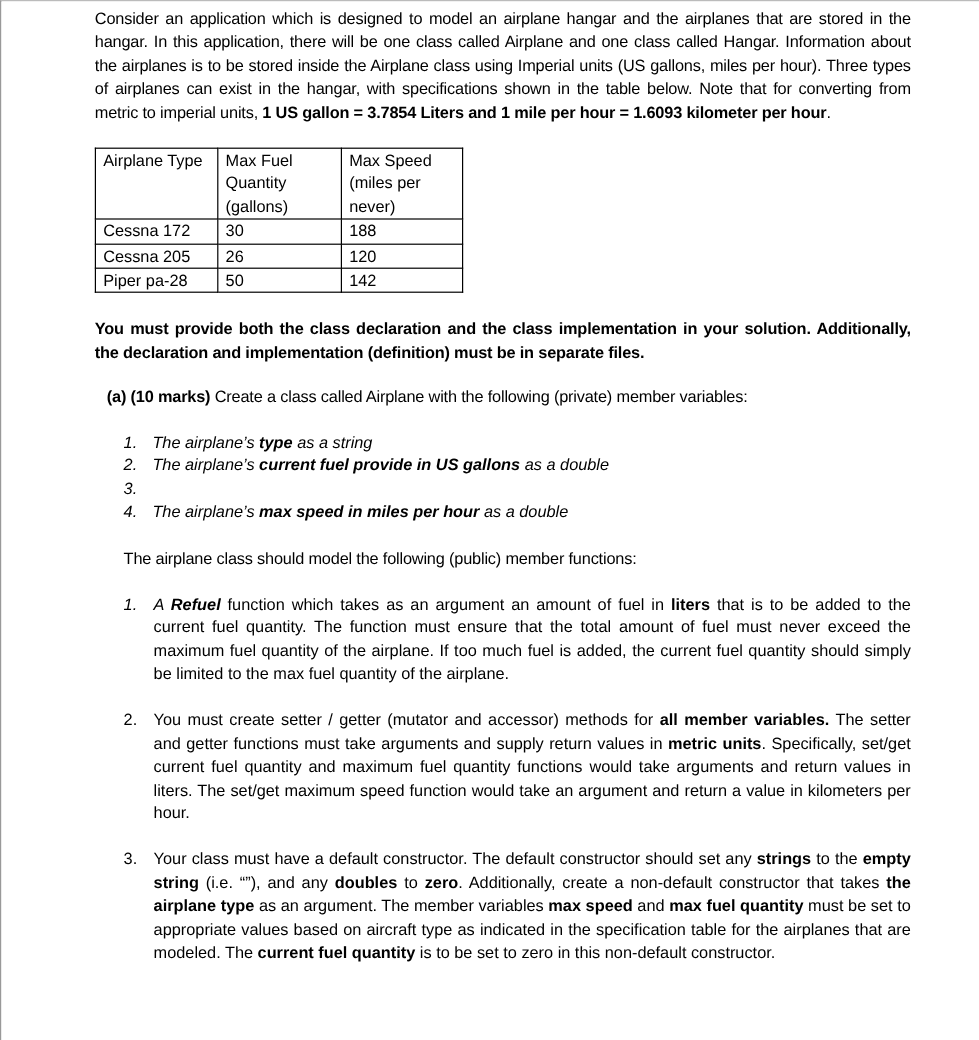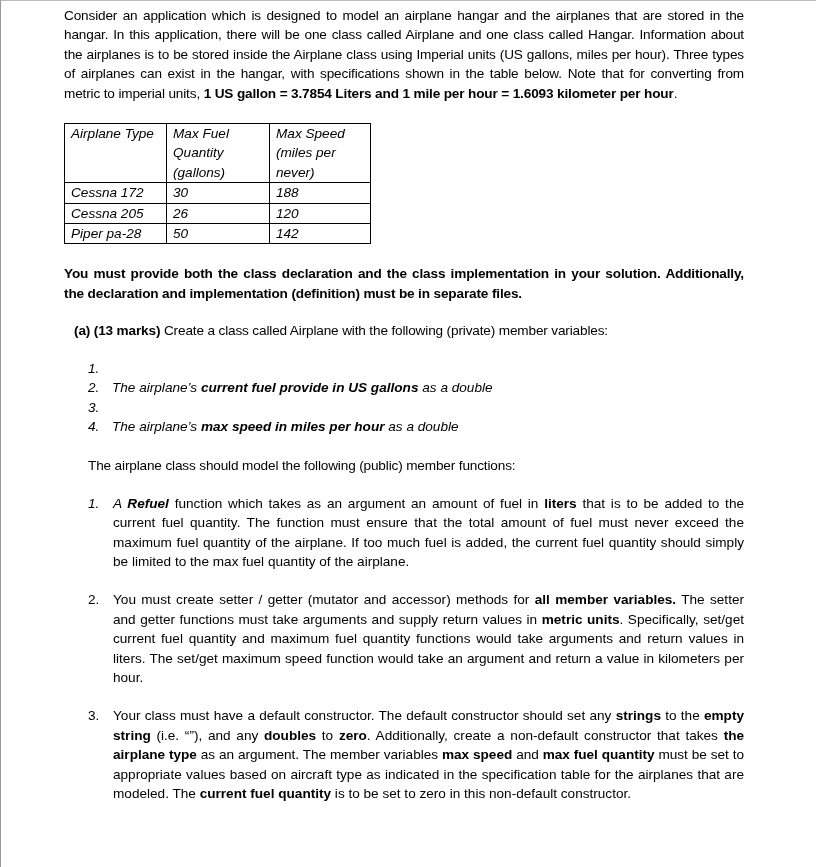--- a/index.html
+++ b/index.html
@@ -1,25 +1,25 @@
 <!DOCTYPE html>
 <html><head>
 <meta charset="utf-8">
 <style>
   html, body { margin: 0; padding: 0; background: #fff; }
   body {
     width: 816px; height: 867px; overflow: hidden; position: relative;
     font-family: "Liberation Sans", sans-serif; color: #000;
     border-left: 1px solid #999; border-top: 1px solid #bbb; box-sizing: border-box;
   }
-  .page { position: absolute; left: 63px; top: 5px; width: 680px; font-size: 13.6px; line-height: 19.4px; }
+  .page { position: absolute; left: 78px; top: 5px; width: 680px; font-size: 13.6px; line-height: 19.4px; }
   .p { margin: 0; text-align: justify; letter-spacing: -0.15px; }
   b { font-weight: bold; }
   table.spec { border-collapse: collapse; margin-top: 20px; margin-left: 0; }
-  table.spec td { border: 1px solid #000; vertical-align: top; padding: 0 6px 0 6px; font-size: 13.6px; line-height: 19.4px; font-style: italic; }
+  table.spec td { border: 1px solid #000; vertical-align: top; padding: 0 6px 0 6px; font-size: 13.6px; line-height: 19.4px; }
   table.spec td.c1 { width: 89px; } table.spec td.c2 { width: 90px; } table.spec td.c3 { width: 88px; }
   .p2 { margin-top: 20px; font-weight: bold; }
   .parta { margin: 18px 0 0 10px; }
   .ol { margin: 18px 0 0 24px; padding: 0; list-style: none; }
   .ol li { display: flex; font-style: italic; line-height: 19.4px; }
   .ol li .n { width: 24px; flex: none; font-style: italic; }
   .pub { margin: 20px 0 0 24px; }
   .fl { margin: 18px 0 0 24px; padding: 0; list-style: none; }
   .fl li { display: flex; margin-bottom: 19px; }
   .fl li .n { width: 25px; flex: none; }
@@ -52,25 +52,26 @@
     <tr>
       <td>Piper pa-28</td>
       <td>50</td>
       <td>142</td>
     </tr>
   </tbody>
     </table>
 
   <p class="p p2" style="margin-top:20px">You must provide both the class declaration and the class implementation in your solution. Additionally, the declaration and implementation (definition) must be in separate files.</p>
 
-  <p class="p parta"><b>(a) (13 marks)</b><span> Create a class called Airplane with the following (private) member variables:</span></p>
+  <p class="p parta"><b>(a) (10 marks)</b><span> Create a class called Airplane with the following (private) member variables:</span></p>
 
   <ul class="ol">
     <li>
         <span class="n">1.</span>
+        <span><span>The airplane’s </span><b>type</b><span> as a string</span></span>
       </li>
     <li>
         <span class="n">2.</span>
         <span><span>The airplane’s </span><b>current fuel provide in US gallons</b><span> as a double</span></span>
       </li>
     <li>
         <span class="n">3.</span>
       </li>
     <li>
         <span class="n">4.</span>

